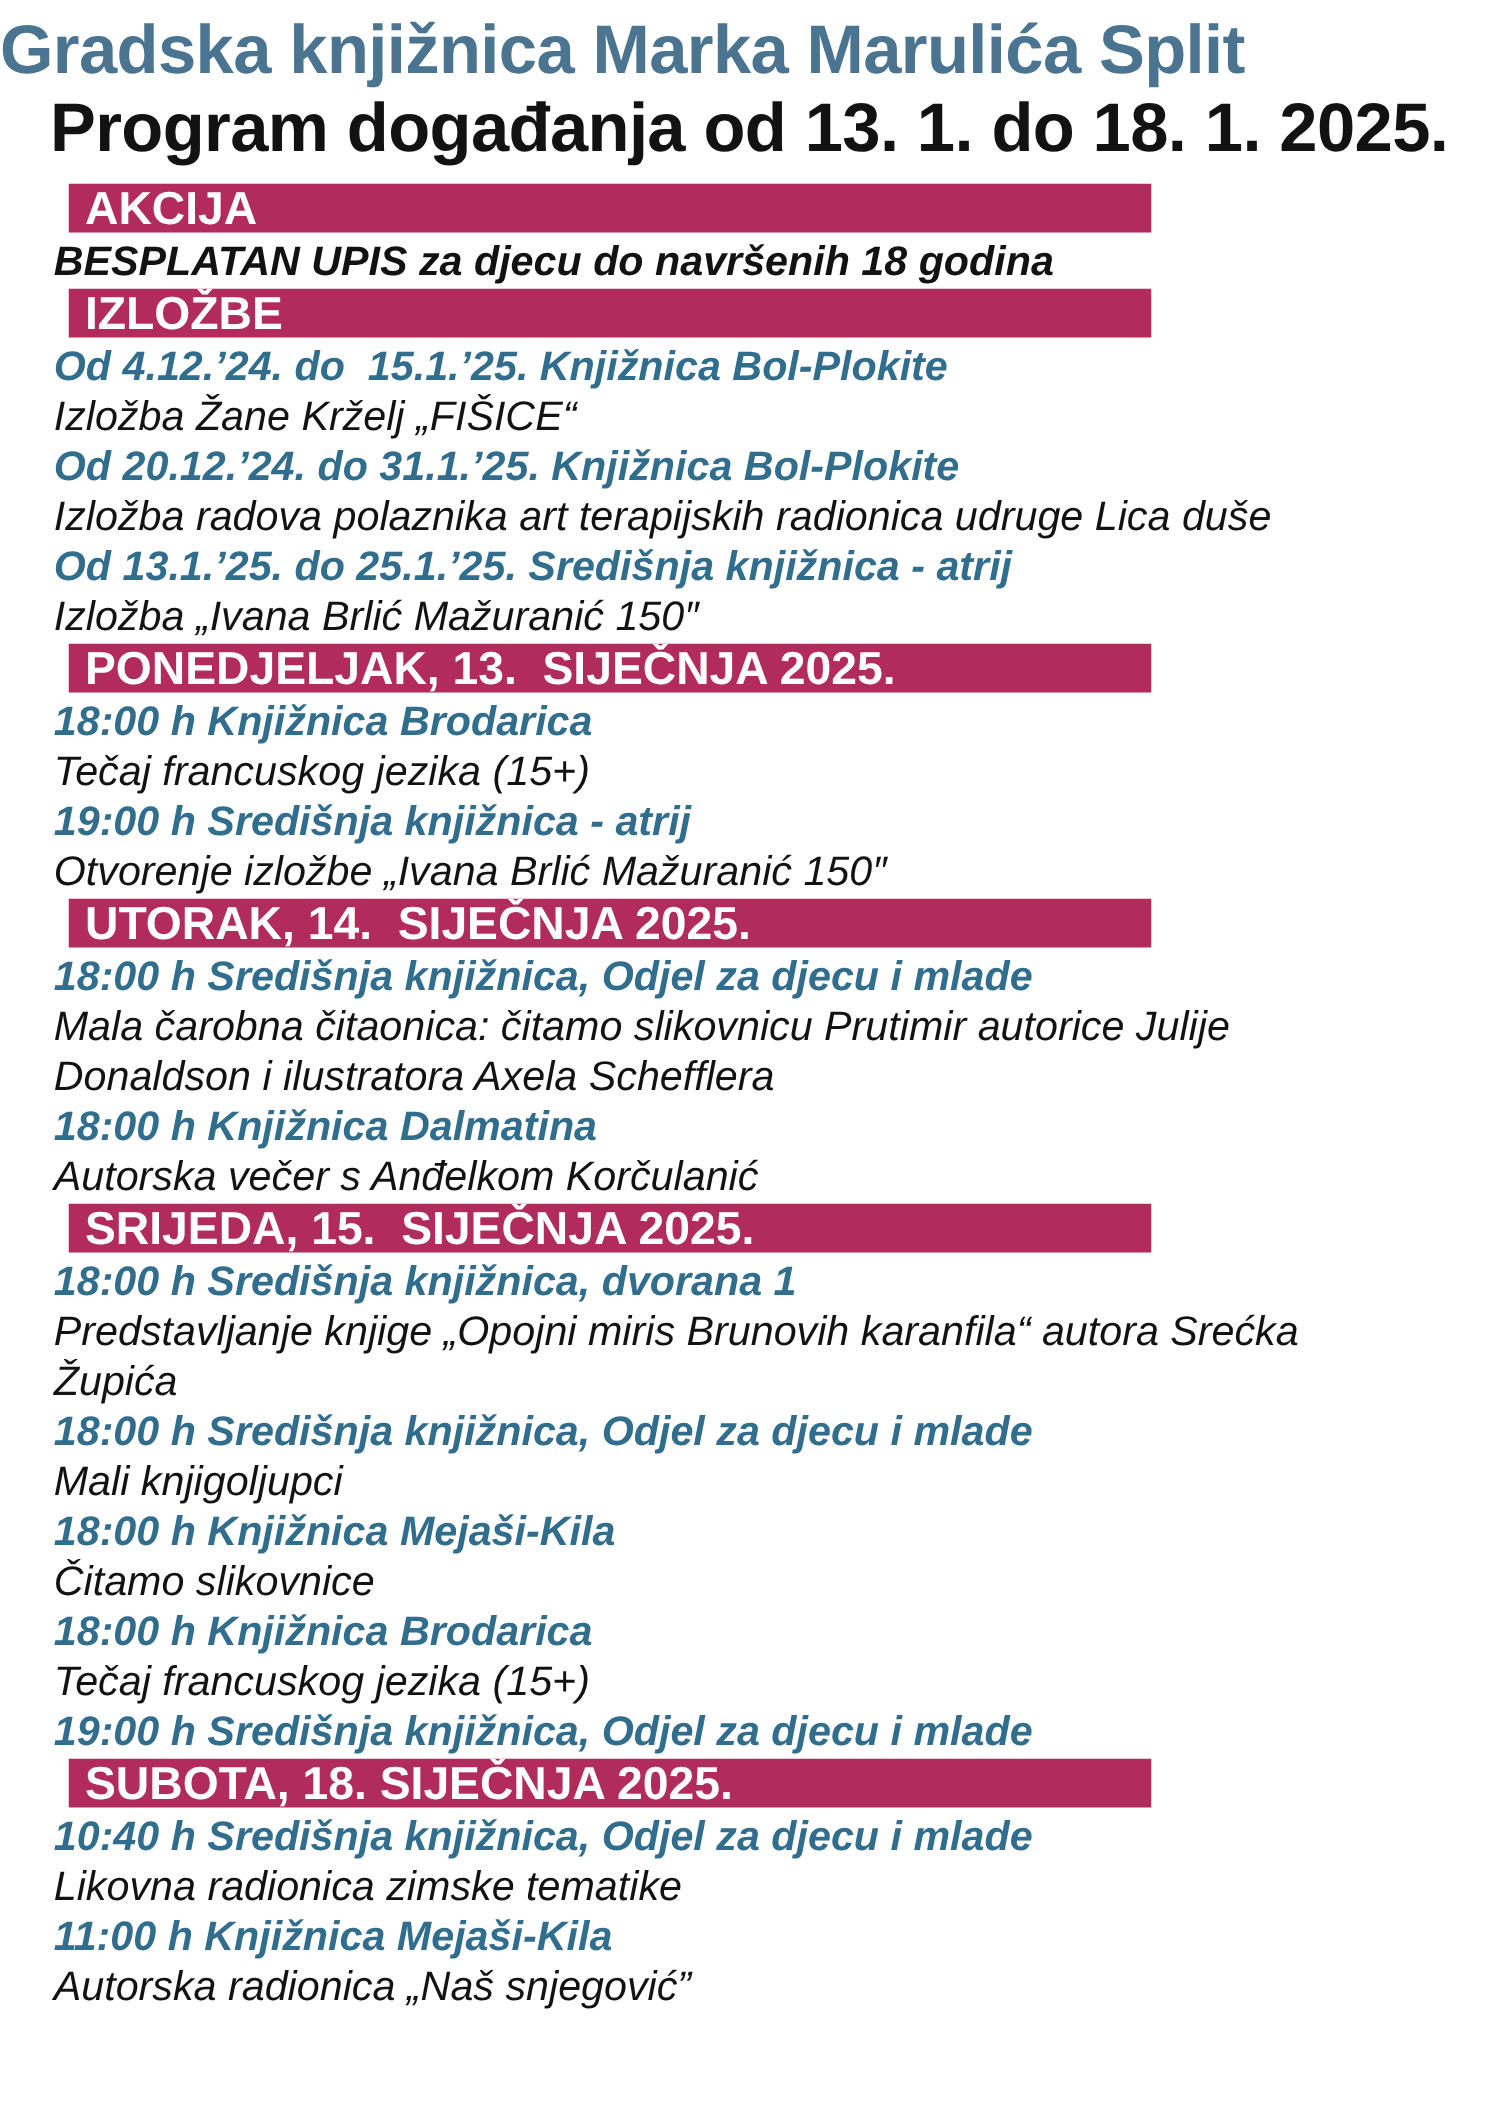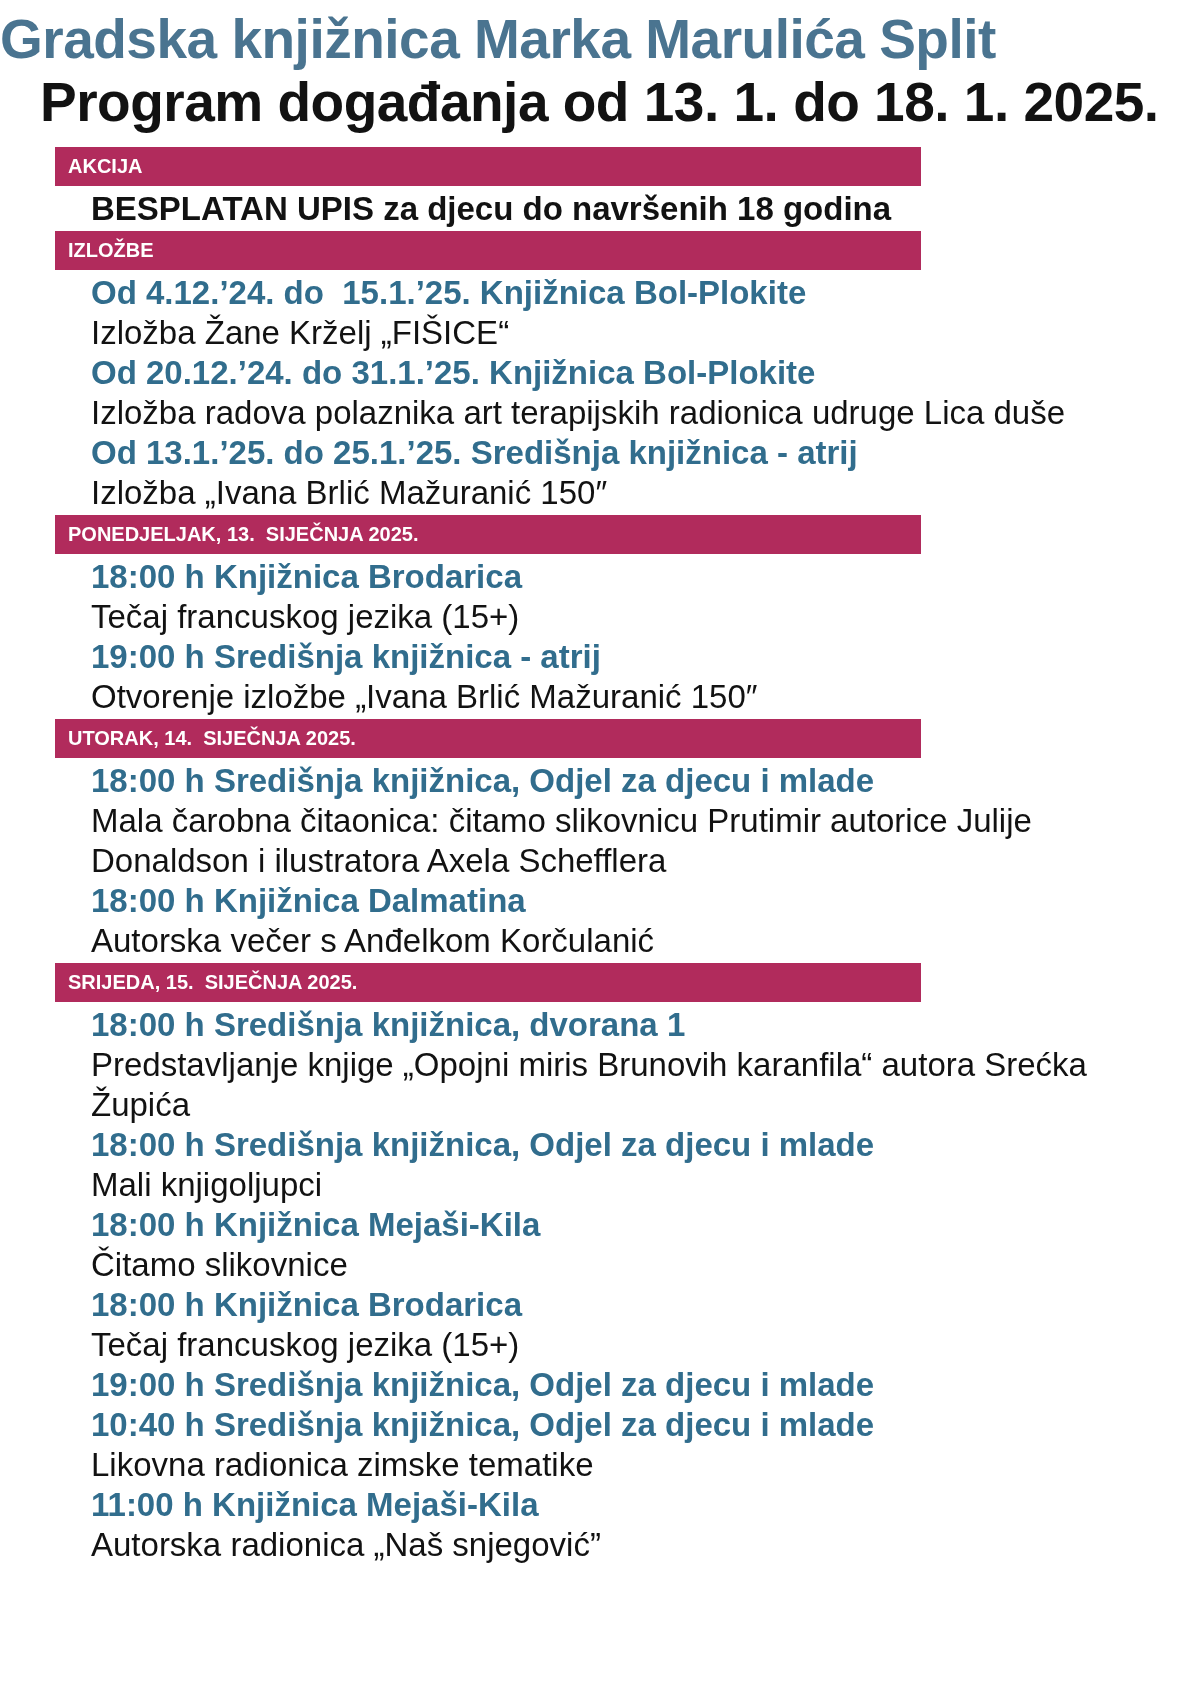--- a/index.html
+++ b/index.html
@@ -24,30 +24,31 @@
   .row.banner {
     box-sizing: border-box;
     margin: 2px 0 3px 55px;
     width: 866px;
     height: 39px;
     line-height: 39px;
     padding-left: 13px;
     background: var(--banner_bg);
     color: var(--banner_text);
     font-weight: bold;
-    font-size: 20px;
+    font-size: 37px;
     white-space: pre;
     overflow: hidden;
   }
   .row.text {
-    margin-left: 91px;
+    margin-left: 43px;
     max-width: 1085px;
     font-size: 33px;
     line-height: 40px;
     white-space: pre-wrap;
+    font-style: italic;
   }
   .row.text.action   { color: var(--body_black); font-weight: bold; }
   .row.text.schedule { color: var(--event_teal);  font-weight: bold; }
   .row.text.event    { color: var(--body_black); font-weight: normal; }
 </style>
 </head>
 <body>
 
 <div class="page">
 
@@ -79,19 +80,20 @@
     <div class="row banner">SRIJEDA, 15.  SIJEČNJA 2025.</div>
     <div class="row text schedule">18:00 h Središnja knjižnica, dvorana 1</div>
     <div class="row text event">Predstavljanje knjige „Opojni miris Brunovih karanfila“ autora Srećka Župića</div>
     <div class="row text schedule">18:00 h Središnja knjižnica, Odjel za djecu i mlade</div>
     <div class="row text event">Mali knjigoljupci</div>
     <div class="row text schedule">18:00 h Knjižnica Mejaši-Kila</div>
     <div class="row text event">Čitamo slikovnice</div>
     <div class="row text schedule">18:00 h Knjižnica Brodarica</div>
     <div class="row text event">Tečaj francuskog jezika (15+)</div>
     <div class="row text schedule">19:00 h Središnja knjižnica, Odjel za djecu i mlade</div>
+    <div class="row banner">SUBOTA, 18. SIJEČNJA 2025.</div>
     <div class="row text schedule">10:40 h Središnja knjižnica, Odjel za djecu i mlade</div>
     <div class="row text event">Likovna radionica zimske tematike</div>
     <div class="row text schedule">11:00 h Knjižnica Mejaši-Kila</div>
     <div class="row text event">Autorska radionica „Naš snjegović”</div>
   </div>
 
 </div>
 
 </body></html>

